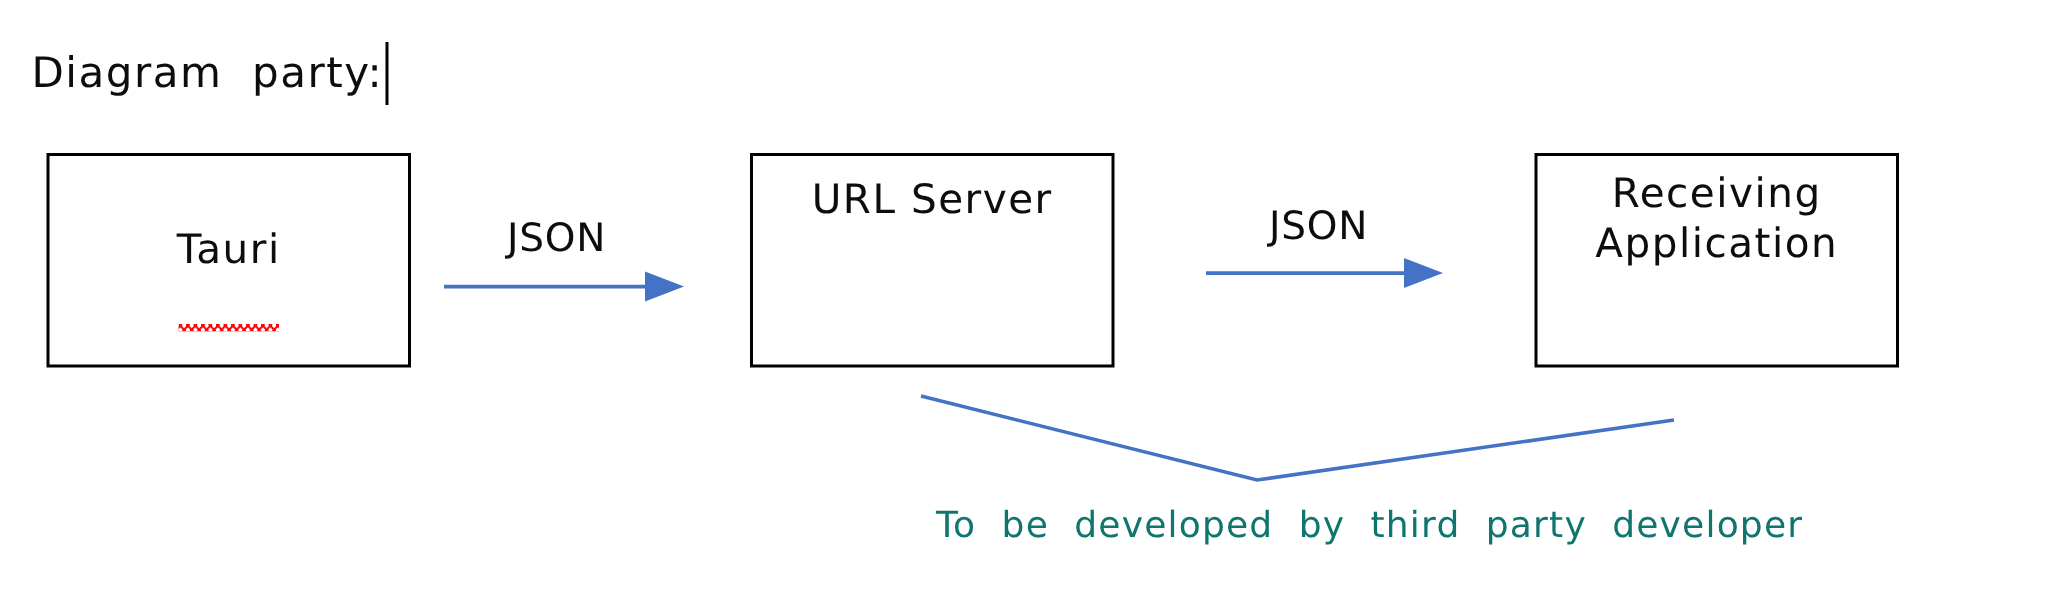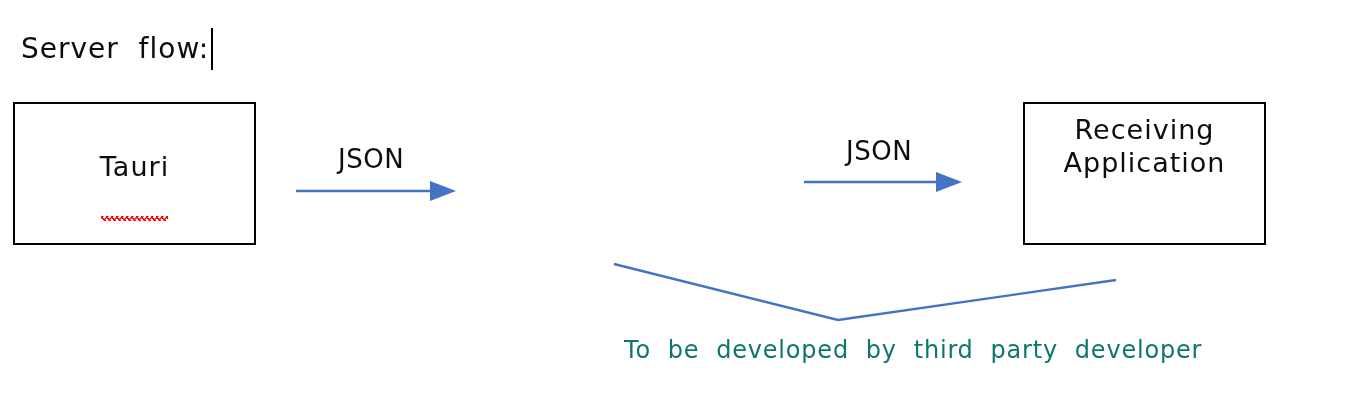--- a/index.html
+++ b/index.html
@@ -54,21 +54,21 @@
   .node-label {
     font-family: "DejaVu Sans", sans-serif;
     font-size: 27px;
     color: #0d0d0d;
     letter-spacing: 1px;
     line-height: 1.22;
     text-align: center;
     white-space: pre-line;
   }
   #box-tauri {
-    left: 13px;
+    left: 31px;
     top: 102px;
     width: 243px;
     height: 143px;
   }
   #box-tauri .node-label {
     margin-top: 14px;
     position: relative;
   }
   .spell-underline {
     position: absolute;
@@ -133,37 +133,40 @@
     color: #0f766e;
     white-space: pre;
   }
 </style>
 </head>
 <body>
 
 <div id="canvas">
 
   <div id="title-line">
-    <span id="title-text">Server  flow:</span>
+    <span id="title-text">Diagram  party:</span>
     <span id="text-caret"></span>
   </div>
 
   <div class="node-box" id="box-tauri">
     <div class="node-label">
       <span>Tauri</span>
       <span class="spell-underline"></span>
     </div>
   </div>
 
   <div class="edge-label" id="label-json-1">JSON</div>
   <svg class="flow-arrow" id="arrow-1" width="170" height="26" viewBox="0 0 170 26">
     <line x1="4" y1="13" x2="140" y2="13" stroke="#4472c4" stroke-width="2.5"></line>
     <polygon points="138,3 164,13 138,23" fill="#4472c4"></polygon>
   </svg>
 
+  <div class="node-box" id="box-url">
+    <div class="node-label">URL  Server</div>
+  </div>
 
   <div class="edge-label" id="label-json-2">JSON</div>
   <svg class="flow-arrow" id="arrow-2" width="170" height="26" viewBox="0 0 170 26">
     <line x1="4" y1="13" x2="138" y2="13" stroke="#4472c4" stroke-width="2.5"></line>
     <polygon points="136,3 162,13 136,23" fill="#4472c4"></polygon>
   </svg>
 
   <div class="node-box" id="box-receiving">
     <div class="node-label">Receiving
 Application</div>

